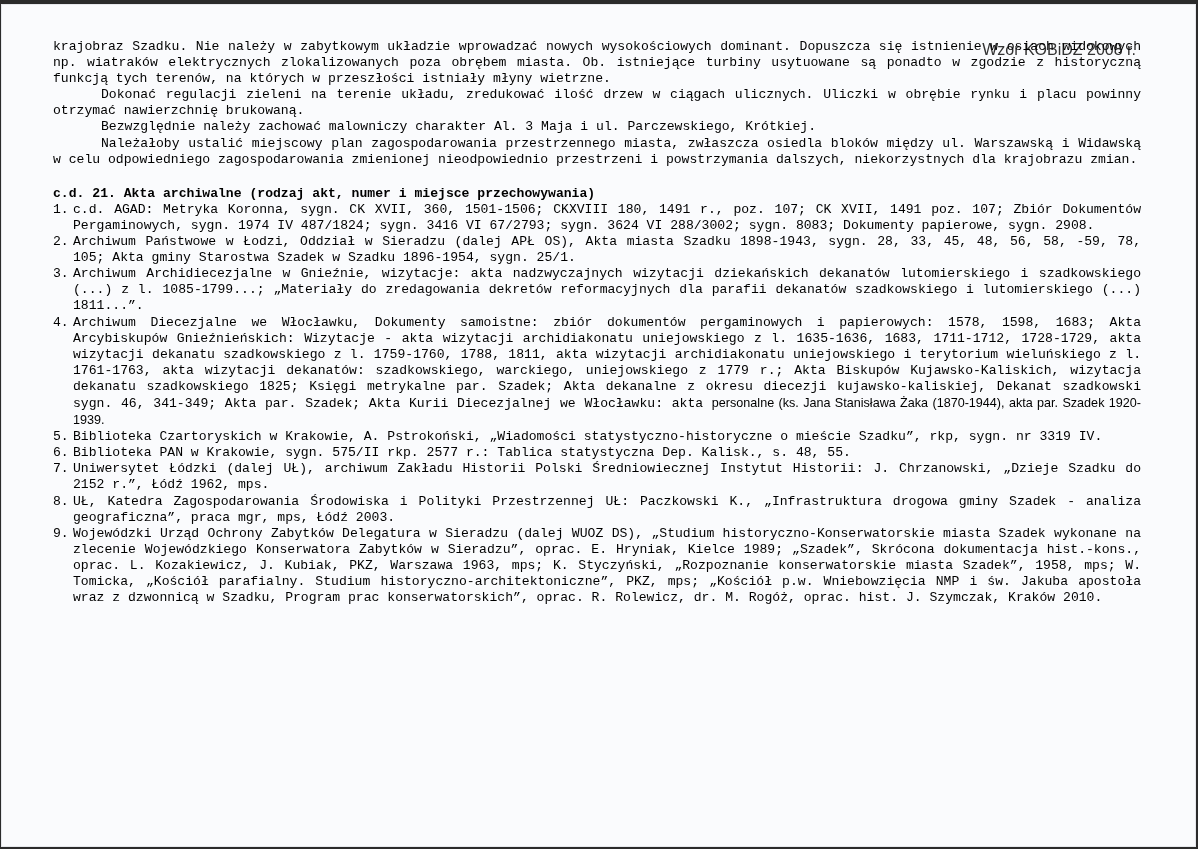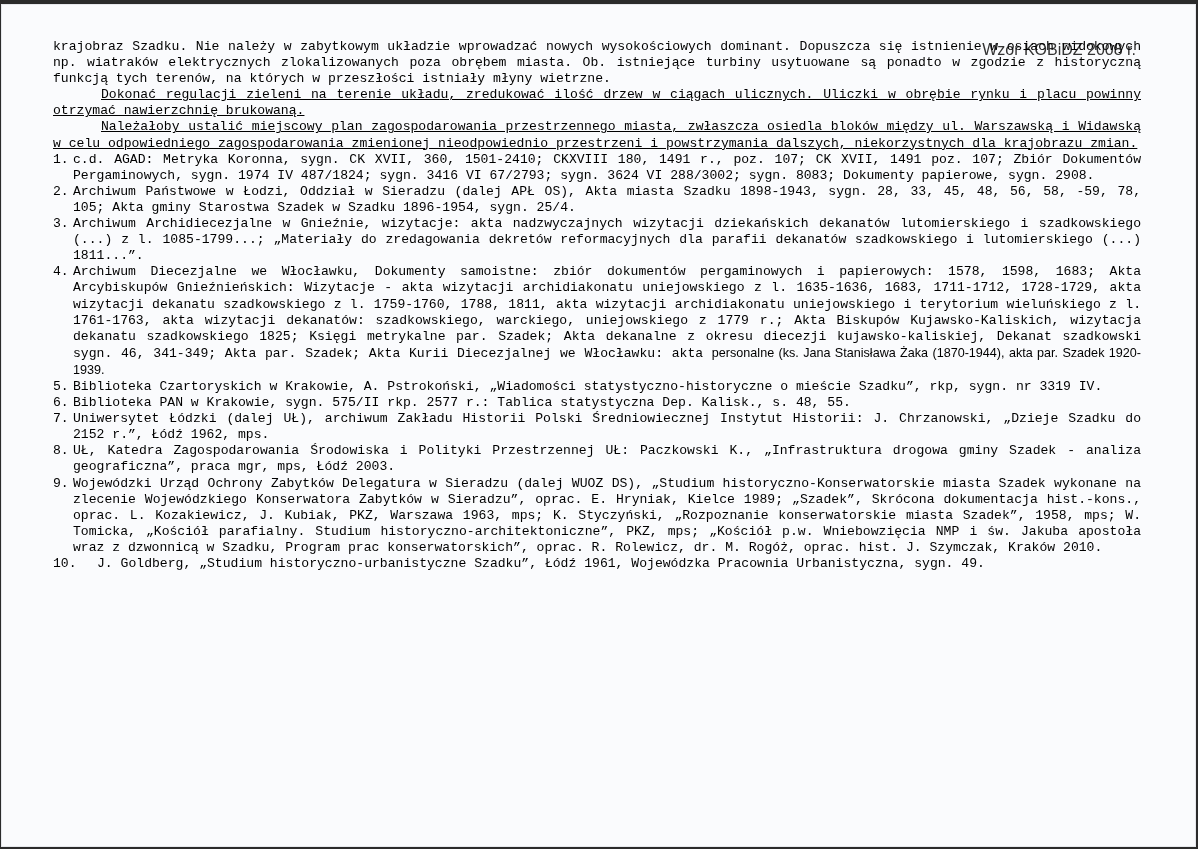--- a/index.html
+++ b/index.html
@@ -16,49 +16,51 @@
   .header-mark {
     position: absolute; right: 60px; top: 37px;
     font-family: Liberation Sans, sans-serif; font-size: 16px; color: #333;
   }
   .content {
     position: absolute; left: 52px; top: 35px; width: 1088px;
     font-family: "Liberation Mono", monospace;
     font-size: 13.1px; line-height: 16.1px; color: #000000;
   }
   .p { text-align: justify; margin: 0; }
-  .indent { text-indent: 48px; text-decoration: underline; }
+  .indent { text-indent: 48px; }
   .heading { font-weight: bold; margin-top: 18px; margin-bottom: 0; }
   ol { list-style: none; margin: 0; padding: 0; }
   li { display: flex; text-align: justify; margin: 0; }
   .num { flex: 0 0 20px; white-space: nowrap; }
   .num.wide { flex: 0 0 44px; }
   .txt { flex: 1 1 auto; }
   .sans { font-family: "Liberation Sans", sans-serif; font-size: 12.6px; }
 </style>
 </head>
 <body>
 
 <div class="page">
   <div class="header-mark">Wzór KOBiDZ 2008 r.</div>
 
   <div class="content">
     <p class="p">krajobraz Szadku. Nie należy w zabytkowym układzie wprowadzać nowych wysokościowych dominant. Dopuszcza się istnienie w osiach widokowych np. wiatraków elektrycznych zlokalizowanych poza obrębem miasta. Ob. istniejące turbiny usytuowane są ponadto w zgodzie z historyczną funkcją tych terenów, na których w przeszłości istniały młyny wietrzne.</p>
     <p class="p indent">Dokonać regulacji zieleni na terenie układu, zredukować ilość drzew w ciągach ulicznych. Uliczki w obrębie rynku i placu powinny otrzymać nawierzchnię brukowaną.</p>
+    <p class="p indent">Bezwzględnie należy zachować malowniczy charakter Al. 3 Maja i ul. Parczewskiego, Krótkiej.</p>
     <p class="p indent">Należałoby ustalić miejscowy plan zagospodarowania przestrzennego miasta, zwłaszcza osiedla bloków między ul. Warszawską i Widawską w celu odpowiedniego zagospodarowania zmienionej nieodpowiednio przestrzeni i powstrzymania dalszych, niekorzystnych dla krajobrazu zmian.</p>
 
+    <p class="p heading">c.d. 21. Akta archiwalne (rodzaj akt, numer i miejsce przechowywania)</p>
 
     <ol>
       <li>
         <span class="num">1.</span>
-        <span class="txt">c.d. AGAD: Metryka Koronna, sygn. CK XVII, 360, 1501-2410; CKXVIII 180, 1491 r., poz. 107; CK XVII, 1491 poz. 107; Zbiór Dokumentów Pergaminowych, sygn. 1974 IV 487/1824; sygn. 3416 VI 67/2793; sygn. 3624 VI 288/3002; sygn. 8083; Dokumenty papierowe, sygn. 2908.</span>
+        <span class="txt">c.d. AGAD: Metryka Koronna, sygn. CK XVII, 360, 1501-1506; CKXVIII 180, 1491 r., poz. 107; CK XVII, 1491 poz. 107; Zbiór Dokumentów Pergaminowych, sygn. 1974 IV 487/1824; sygn. 3416 VI 67/2793; sygn. 3624 VI 288/3002; sygn. 8083; Dokumenty papierowe, sygn. 2908.</span>
       </li>
       <li>
         <span class="num">2.</span>
-        <span class="txt">Archiwum Państwowe w Łodzi, Oddział w Sieradzu (dalej APŁ OS), Akta miasta Szadku 1898-1943, sygn. 28, 33, 45, 48, 56, 58, -59, 78, 105; Akta gminy Starostwa Szadek w Szadku 1896-1954, sygn. 25/4.</span>
+        <span class="txt">Archiwum Państwowe w Łodzi, Oddział w Sieradzu (dalej APŁ OS), Akta miasta Szadku 1898-1943, sygn. 28, 33, 45, 48, 56, 58, -59, 78, 105; Akta gminy Starostwa Szadek w Szadku 1896-1954, sygn. 25/1.</span>
       </li>
       <li>
         <span class="num">3.</span>
         <span class="txt">Archiwum Archidiecezjalne w Gnieźnie, wizytacje: akta nadzwyczajnych wizytacji dziekańskich dekanatów lutomierskiego i szadkowskiego (...) z l. 1085-1799...; „Materiały do zredagowania dekretów reformacyjnych dla parafii dekanatów szadkowskiego i lutomierskiego (...) 1811...”.</span>
       </li>
       <li>
         <span class="num">4.</span>
         <span class="txt"><span>Archiwum Diecezjalne we Włocławku, Dokumenty samoistne: zbiór dokumentów pergaminowych i papierowych: 1578, 1598, 1683; Akta Arcybiskupów Gnieźnieńskich: Wizytacje - akta wizytacji archidiakonatu uniejowskiego z l. 1635-1636, 1683, 1711-1712, 1728-1729, akta wizytacji dekanatu szadkowskiego z l. 1759-1760, 1788, 1811, akta wizytacji archidiakonatu uniejowskiego i terytorium wieluńskiego z l. 1761-1763, akta wizytacji dekanatów: szadkowskiego, warckiego, uniejowskiego z 1779 r.; Akta Biskupów Kujawsko-Kaliskich, wizytacja dekanatu szadkowskiego 1825; Księgi metrykalne par. Szadek; Akta dekanalne z okresu diecezji kujawsko-kaliskiej, Dekanat szadkowski sygn. 46, 341-349; Akta par. Szadek; Akta Kurii Diecezjalnej we Włocławku: akta </span><span class="sans">personalne (ks. Jana Stanisława Żaka (1870-1944), akta par. Szadek 1920-1939.</span></span>
       </li>
       <li>
@@ -74,19 +76,15 @@
         <span class="txt">Uniwersytet Łódzki (dalej UŁ), archiwum Zakładu Historii Polski Średniowiecznej Instytut Historii: J. Chrzanowski, „Dzieje Szadku do 2152 r.”, Łódź 1962, mps.</span>
       </li>
       <li>
         <span class="num">8.</span>
         <span class="txt">UŁ, Katedra Zagospodarowania Środowiska i Polityki Przestrzennej UŁ: Paczkowski K., „Infrastruktura drogowa gminy Szadek - analiza geograficzna”, praca mgr, mps, Łódź 2003.</span>
       </li>
       <li>
         <span class="num">9.</span>
         <span class="txt">Wojewódzki Urząd Ochrony Zabytków Delegatura w Sieradzu (dalej WUOZ DS), „Studium historyczno-Konserwatorskie miasta Szadek wykonane na zlecenie Wojewódzkiego Konserwatora Zabytków w Sieradzu”, oprac. E. Hryniak, Kielce 1989; „Szadek”, Skrócona dokumentacja hist.-kons., oprac. L. Kozakiewicz, J. Kubiak, PKZ, Warszawa 1963, mps; K. Styczyński, „Rozpoznanie konserwatorskie miasta Szadek”, 1958, mps; W. Tomicka, „Kościół parafialny. Studium historyczno-architektoniczne”, PKZ, mps; „Kościół p.w. Wniebowzięcia NMP i św. Jakuba apostoła wraz z dzwonnicą w Szadku, Program prac konserwatorskich”, oprac. R. Rolewicz, dr. M. Rogóż, oprac. hist. J. Szymczak, Kraków 2010.</span>
       </li>
-      <li>
-        <span class="num wide">10.</span>
-        <span class="txt">J. Goldberg, „Studium historyczno-urbanistyczne Szadku”, Łódź 1961, Wojewódzka Pracownia Urbanistyczna, sygn. 49.</span>
-      </li>
     </ol>
   </div>
 </div>
 
 </body></html>

